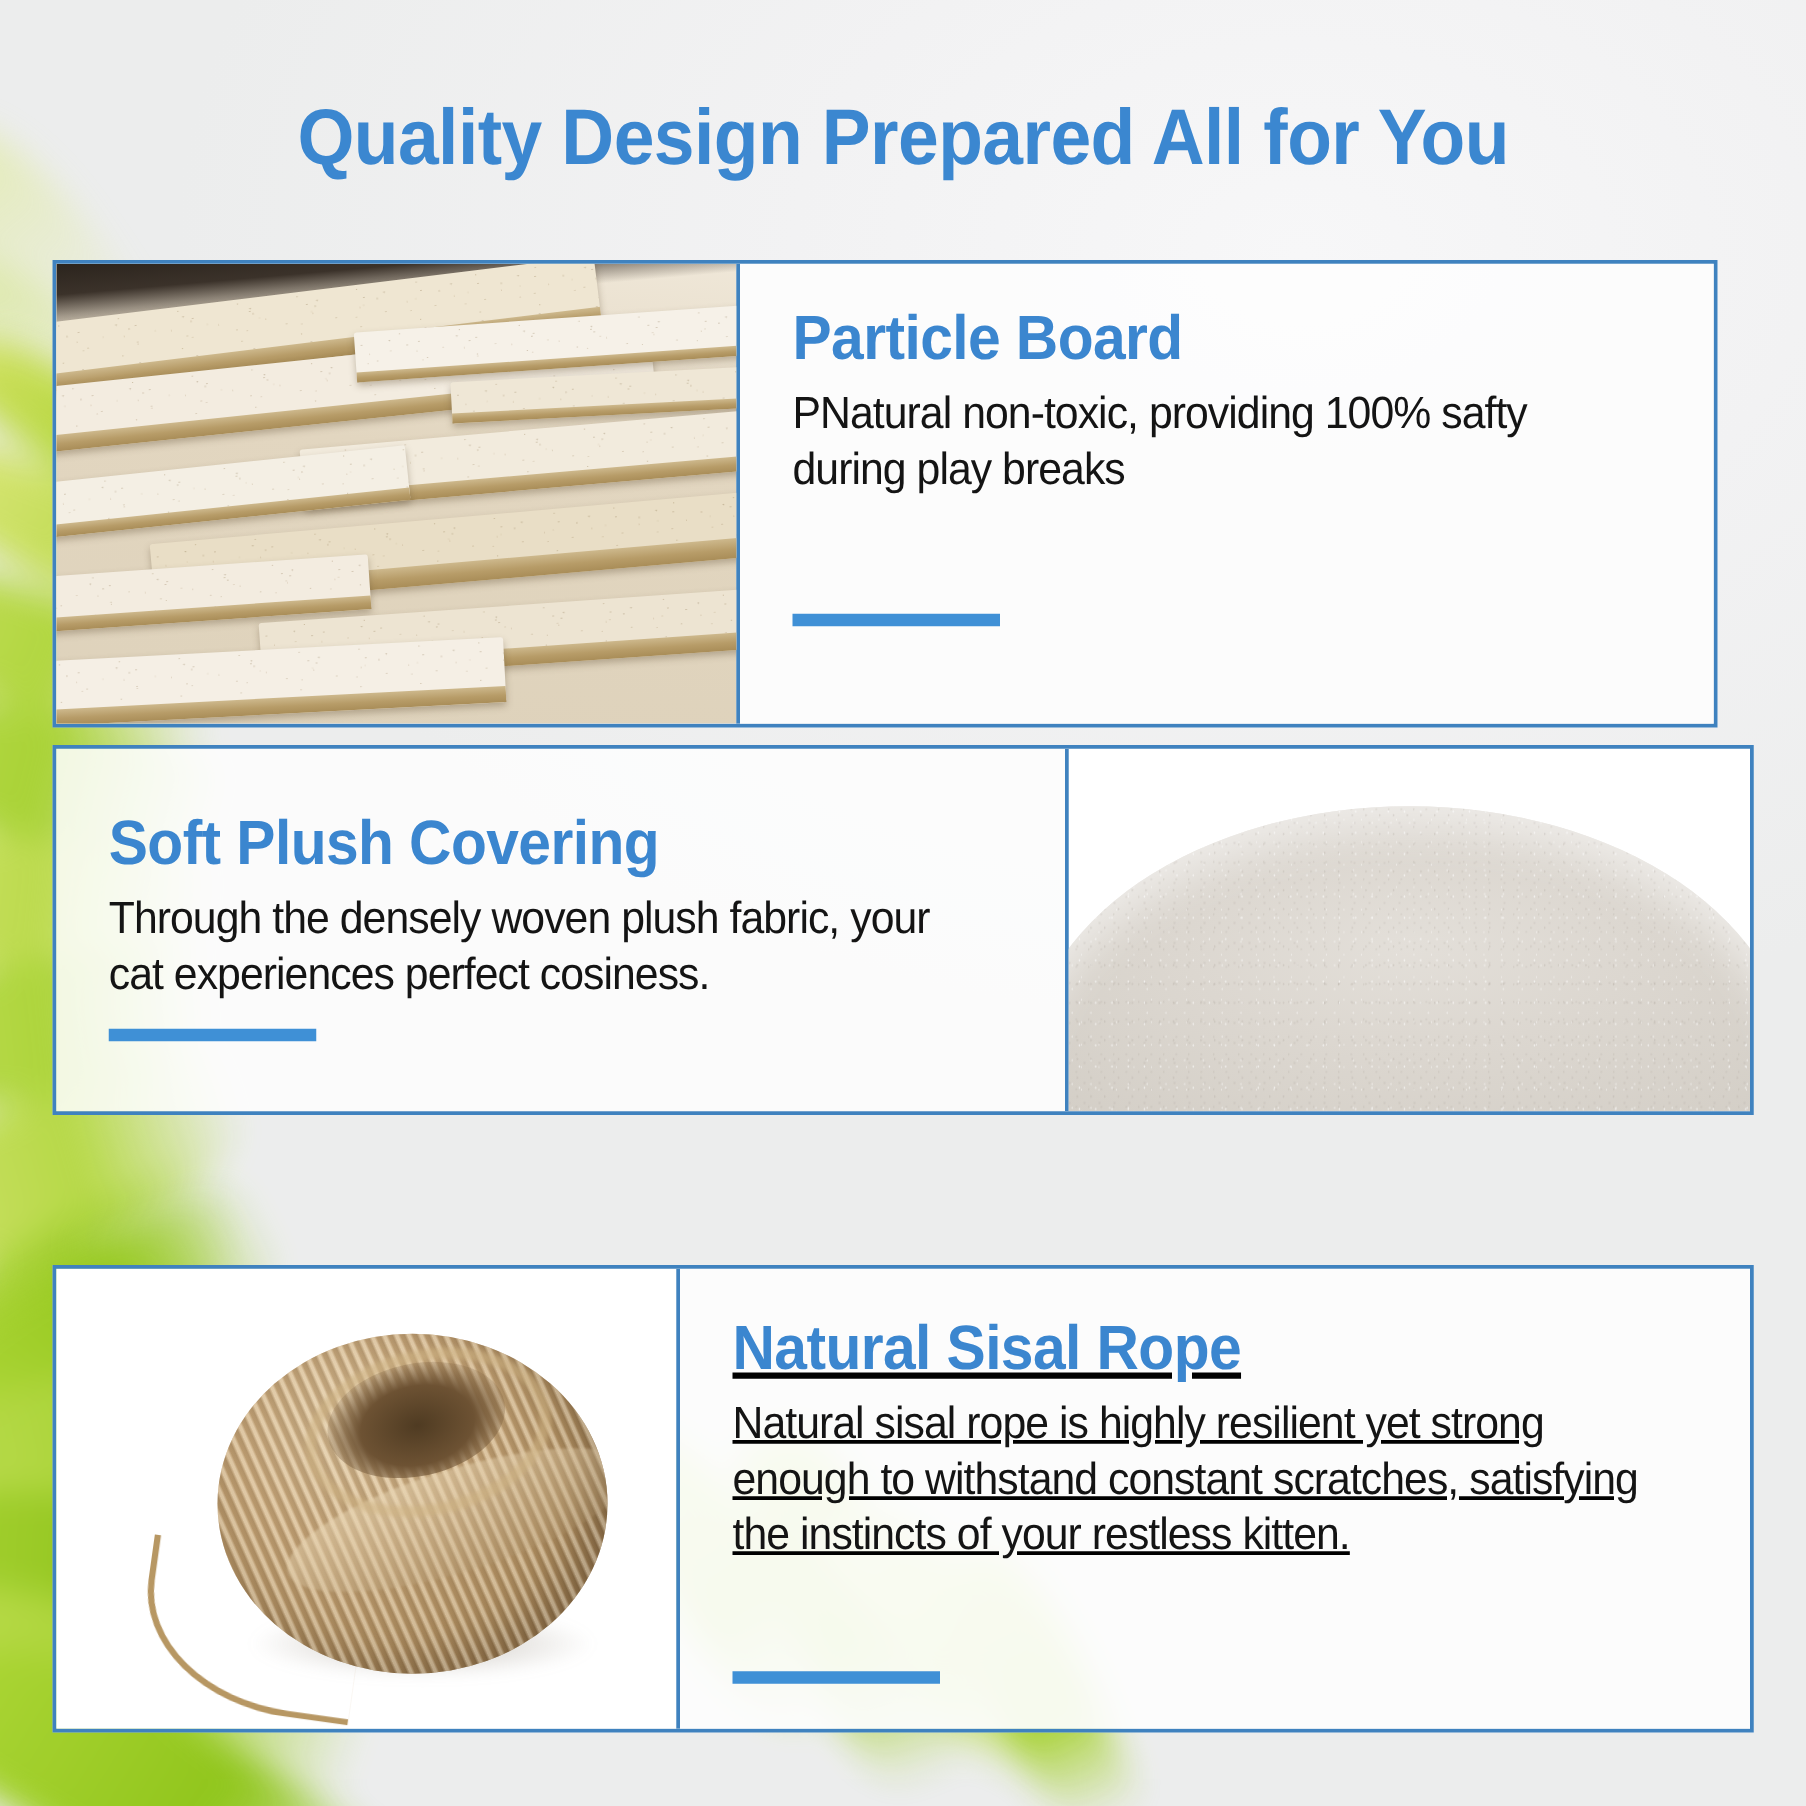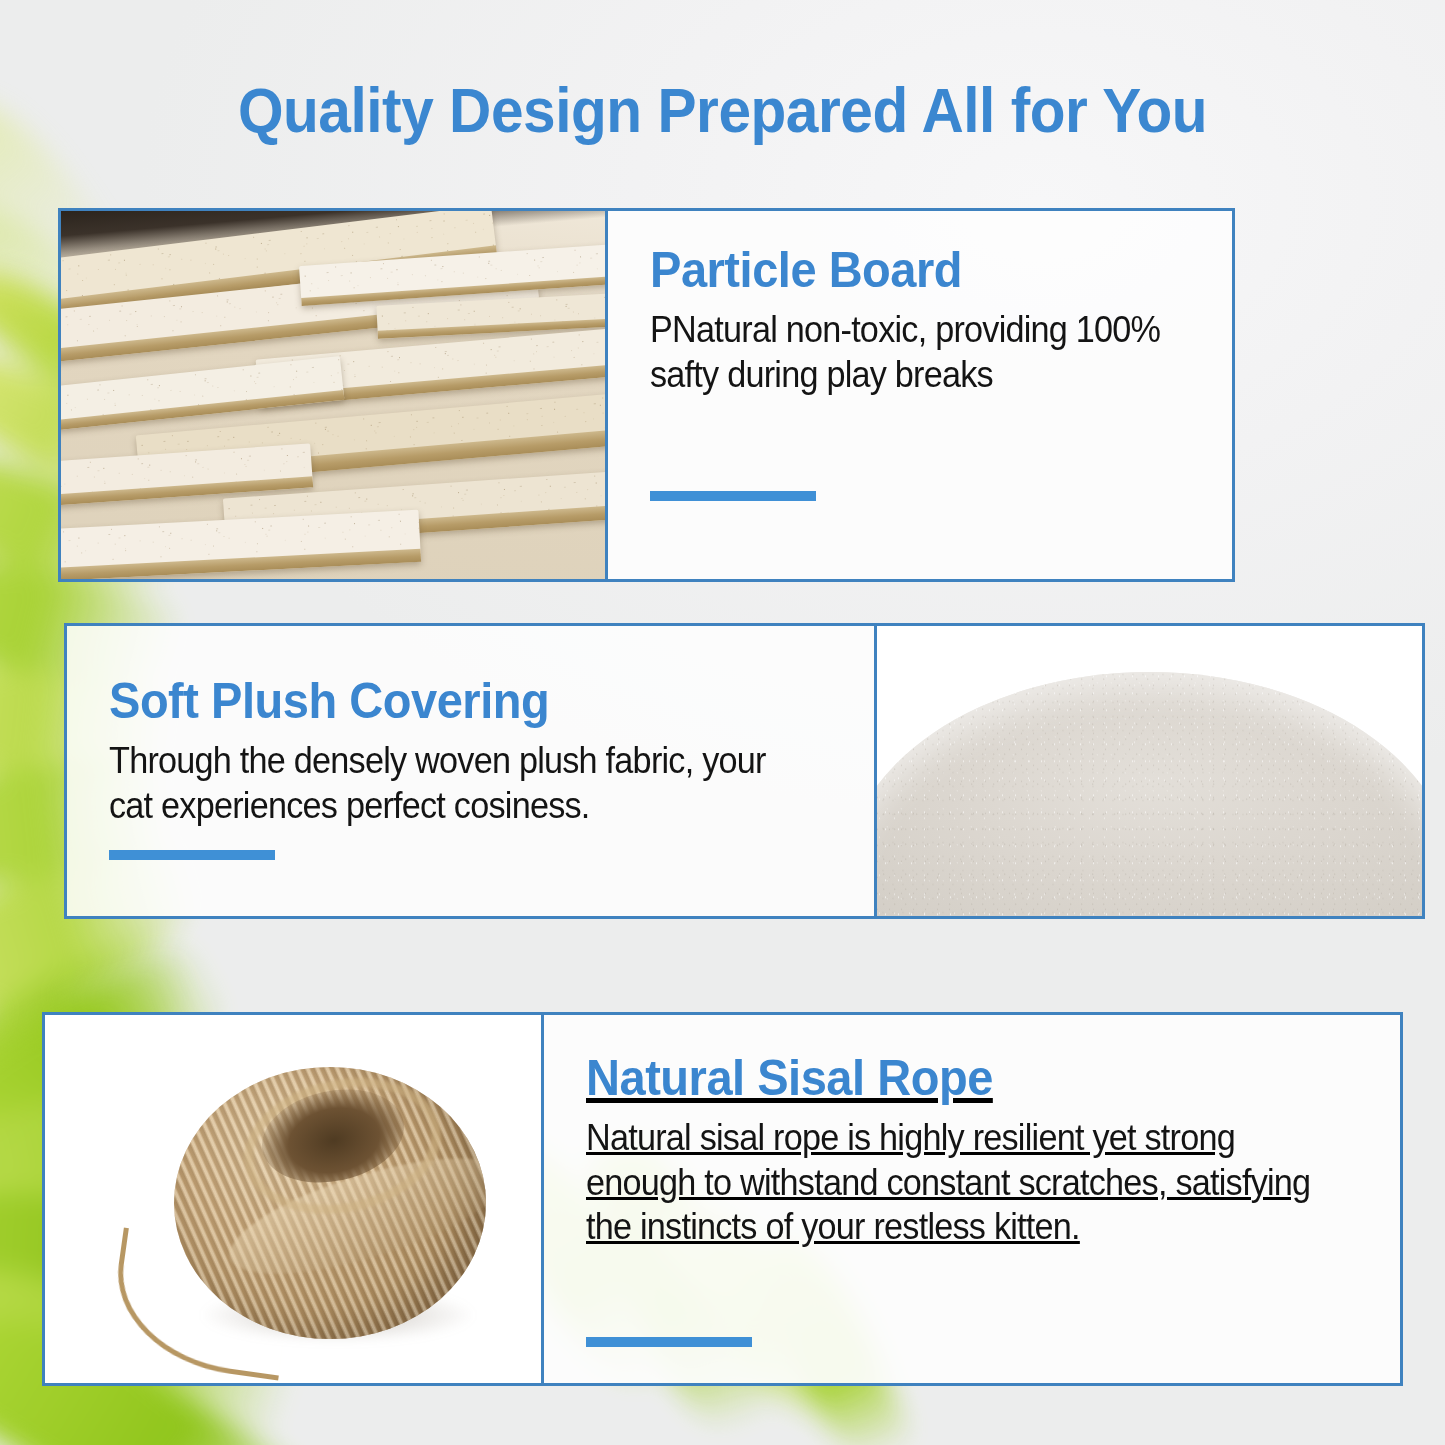--- a/index.html
+++ b/index.html
@@ -98,22 +98,22 @@
 
   
   .card {
     position: absolute;
     box-sizing: border-box;
     border: 3px solid #3f82bf;
     display: flex;
     overflow: hidden;
     background: rgba(255,255,255,0.62);
   }
-  .card.c1 { left: 42px;  top: 208px;  width: 1177px; height: 374px; margin-left: 16px; }
-  .card.c2 { left: 42px;  top: 623px;  width: 1361px; height: 296px; margin-left: 22px; }
+  .card.c1 { left: 42px;  top: 208px;  width: 1332px; height: 374px; }
+  .card.c2 { left: 42px;  top: 596px;  width: 1361px; height: 296px; }
   .card.c3 { left: 42px;  top: 1012px; width: 1361px; height: 374px; }
 
   .pane-img  { position: relative; overflow: hidden; flex: 0 0 auto; }
   .pane-text {
     position: relative;
     flex: 1 1 auto;
     background: rgba(253,253,253,0.80);
     padding: 34px 42px 0 42px;
     box-sizing: border-box;
   }

